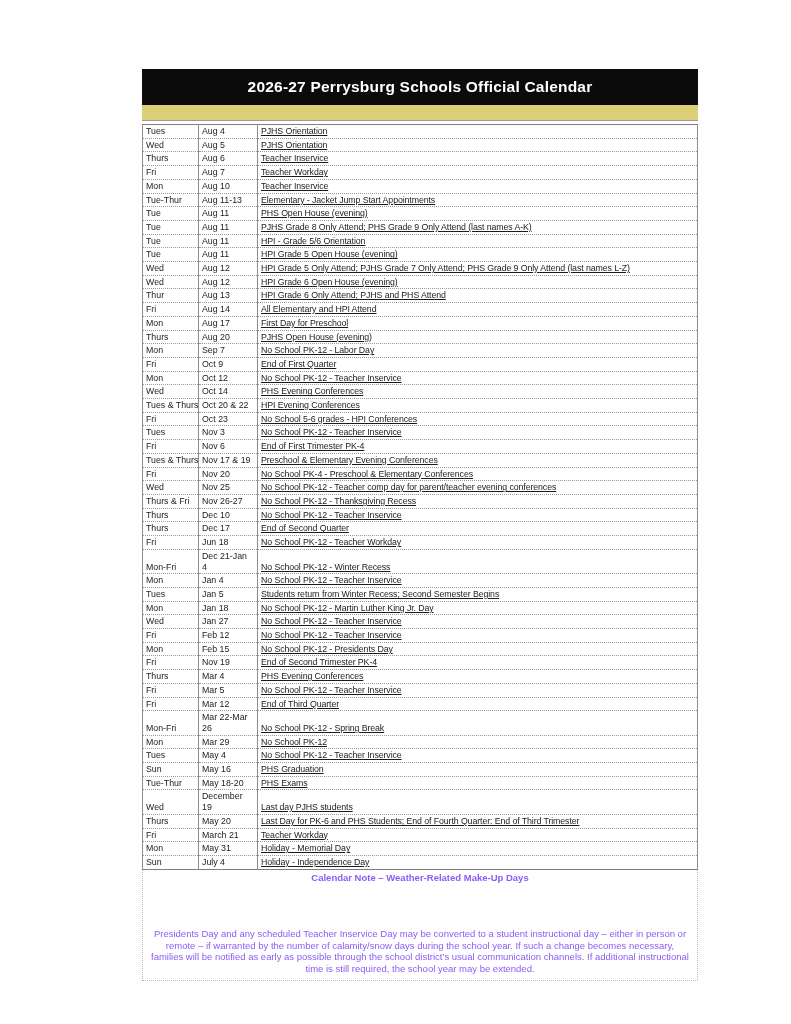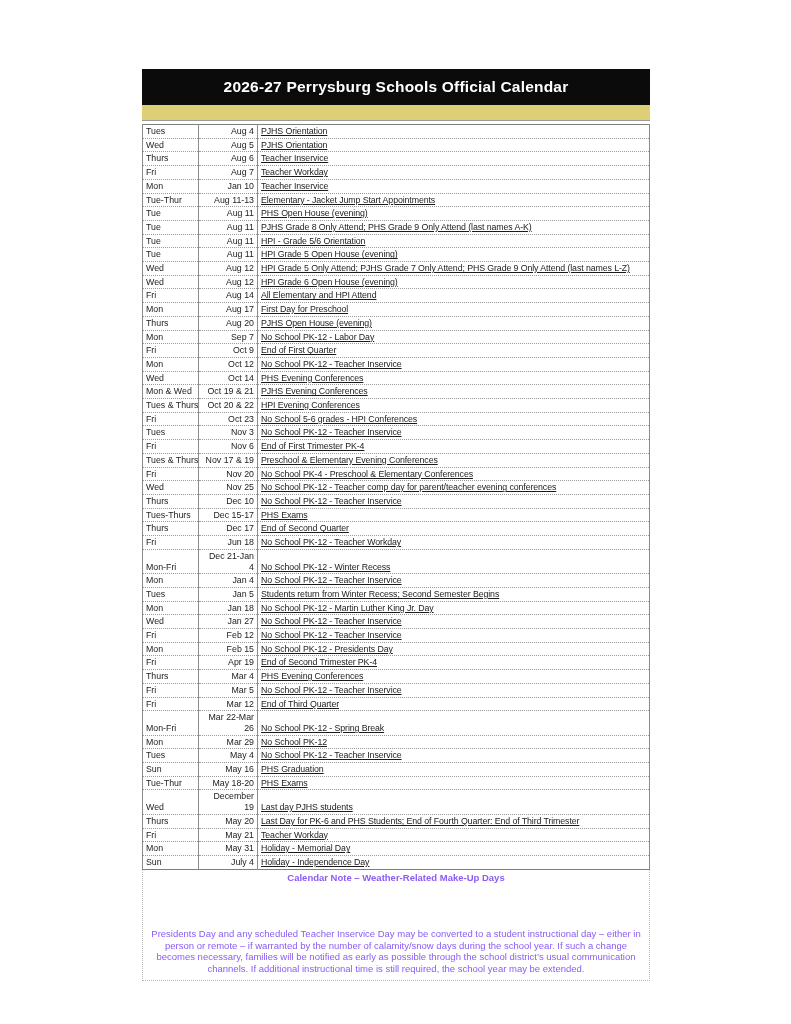--- a/index.html
+++ b/index.html
@@ -4,21 +4,21 @@
 <style>
   * { box-sizing: border-box; }
   html, body { margin: 0; padding: 0; }
   body {
     width: 791px; height: 1024px;
     background: #ffffff;
     font-family: "Liberation Sans", sans-serif;
     position: relative;
   }
   .page { position: absolute; inset: 0; background: #ffffff; }
-  .calendar { position: absolute; left: 142px; top: 69px; width: 508px; }
+  .calendar { position: absolute; left: 142px; top: 69px; width: 556px; }
 
   .header-band {
     background: #0b0b0b;
     height: 36px;
     display: flex; align-items: center; justify-content: center;
   }
   .page-title {
     color: #ffffff; font-weight: bold; font-size: 15.5px; letter-spacing: .2px;
     white-space: nowrap;
   }
@@ -42,21 +42,21 @@
   table.schedule td {
     border-left: 1px solid #8c8c8c;
     border-right: 1px solid #8c8c8c;
     border-top: 1px dotted #9a9a9a;
     border-bottom: 1px dotted #9a9a9a;
     padding: 1px 3px;
     line-height: 10.7px;
     vertical-align: bottom;
   }
   td.day { white-space: nowrap; overflow: visible; margin-top: 23px; }
-  td.date { overflow: hidden; text-align: right; }
+  td.date { overflow: hidden; }
   td.event { white-space: nowrap; overflow: hidden; letter-spacing: -0.1px; text-decoration: underline; }
 
   .note {
     border: 1px dotted #b8b8b8;
     border-top: none;
     text-align: center;
     padding: 2px 8px 6px;
     color: #8b5cf6;
   }
   .note-title { font-weight: bold; font-size: 9.5px; line-height: 12.5px; }
@@ -96,21 +96,21 @@
             <td class="date">Aug 6</td>
             <td class="event">Teacher Inservice</td>
           </tr>
           <tr>
             <td class="day">Fri</td>
             <td class="date">Aug 7</td>
             <td class="event">Teacher Workday</td>
           </tr>
           <tr>
             <td class="day">Mon</td>
-            <td class="date">Jan 10</td>
+            <td class="date">Aug 10</td>
             <td class="event">Teacher Inservice</td>
           </tr>
           <tr>
             <td class="day">Tue-Thur</td>
             <td class="date">Aug 11-13</td>
             <td class="event">Elementary - Jacket Jump Start Appointments</td>
           </tr>
           <tr>
             <td class="day">Tue</td>
             <td class="date">Aug 11</td>
@@ -135,20 +135,25 @@
             <td class="day">Wed</td>
             <td class="date">Aug 12</td>
             <td class="event">HPI Grade 5 Only Attend; PJHS Grade 7 Only Attend; PHS Grade 9 Only Attend (last names L-Z)</td>
           </tr>
           <tr>
             <td class="day">Wed</td>
             <td class="date">Aug 12</td>
             <td class="event">HPI Grade 6 Open House (evening)</td>
           </tr>
           <tr>
+            <td class="day">Thur</td>
+            <td class="date">Aug 13</td>
+            <td class="event">HPI Grade 6 Only Attend; PJHS and PHS Attend</td>
+          </tr>
+          <tr>
             <td class="day">Fri</td>
             <td class="date">Aug 14</td>
             <td class="event">All Elementary and HPI Attend</td>
           </tr>
           <tr>
             <td class="day">Mon</td>
             <td class="date">Aug 17</td>
             <td class="event">First Day for Preschool</td>
           </tr>
           <tr>
@@ -168,25 +173,20 @@
           </tr>
           <tr>
             <td class="day">Mon</td>
             <td class="date">Oct 12</td>
             <td class="event">No School PK-12 - Teacher Inservice</td>
           </tr>
           <tr>
             <td class="day">Wed</td>
             <td class="date">Oct 14</td>
             <td class="event">PHS Evening Conferences</td>
-          </tr>
-          <tr>
-            <td class="day">Mon &amp; Wed</td>
-            <td class="date">Oct 19 &amp; 21</td>
-            <td class="event">PJHS Evening Conferences</td>
           </tr>
           <tr>
             <td class="day">Tues &amp; Thurs</td>
             <td class="date">Oct 20 &amp; 22</td>
             <td class="event">HPI Evening Conferences</td>
           </tr>
           <tr>
             <td class="day">Fri</td>
             <td class="date">Oct 23</td>
             <td class="event">No School 5-6 grades - HPI Conferences</td>
@@ -210,28 +210,28 @@
             <td class="day">Fri</td>
             <td class="date">Nov 20</td>
             <td class="event">No School PK-4 - Preschool &amp; Elementary Conferences</td>
           </tr>
           <tr>
             <td class="day">Wed</td>
             <td class="date">Nov 25</td>
             <td class="event">No School PK-12 - Teacher comp day for parent/teacher evening conferences</td>
           </tr>
           <tr>
+            <td class="day">Thurs &amp; Fri</td>
+            <td class="date">Nov 26-27</td>
+            <td class="event">No School PK-12 - Thanksgiving Recess</td>
+          </tr>
+          <tr>
             <td class="day">Thurs</td>
             <td class="date">Dec 10</td>
             <td class="event">No School PK-12 - Teacher Inservice</td>
-          </tr>
-          <tr>
-            <td class="day">Tues-Thurs</td>
-            <td class="date">Dec 15-17</td>
-            <td class="event">PHS Exams</td>
           </tr>
           <tr>
             <td class="day">Thurs</td>
             <td class="date">Dec 17</td>
             <td class="event">End of Second Quarter</td>
           </tr>
           <tr>
             <td class="day">Fri</td>
             <td class="date">Jun 18</td>
             <td class="event">No School PK-12 - Teacher Workday</td>
@@ -266,21 +266,21 @@
             <td class="date">Feb 12</td>
             <td class="event">No School PK-12 - Teacher Inservice</td>
           </tr>
           <tr>
             <td class="day">Mon</td>
             <td class="date">Feb 15</td>
             <td class="event">No School PK-12 - Presidents Day</td>
           </tr>
           <tr>
             <td class="day">Fri</td>
-            <td class="date">Apr 19</td>
+            <td class="date">Nov 19</td>
             <td class="event">End of Second Trimester PK-4</td>
           </tr>
           <tr>
             <td class="day">Thurs</td>
             <td class="date">Mar 4</td>
             <td class="event">PHS Evening Conferences</td>
           </tr>
           <tr>
             <td class="day">Fri</td>
             <td class="date">Mar 5</td>
@@ -321,21 +321,21 @@
             <td class="date">December 19</td>
             <td class="event">Last day PJHS students</td>
           </tr>
           <tr>
             <td class="day">Thurs</td>
             <td class="date">May 20</td>
             <td class="event">Last Day for PK-6 and PHS Students; End of Fourth Quarter: End of Third Trimester</td>
           </tr>
           <tr>
             <td class="day">Fri</td>
-            <td class="date">May 21</td>
+            <td class="date">March 21</td>
             <td class="event">Teacher Workday</td>
           </tr>
           <tr>
             <td class="day">Mon</td>
             <td class="date">May 31</td>
             <td class="event">Holiday - Memorial Day</td>
           </tr>
           <tr>
             <td class="day">Sun</td>
             <td class="date">July 4</td>

